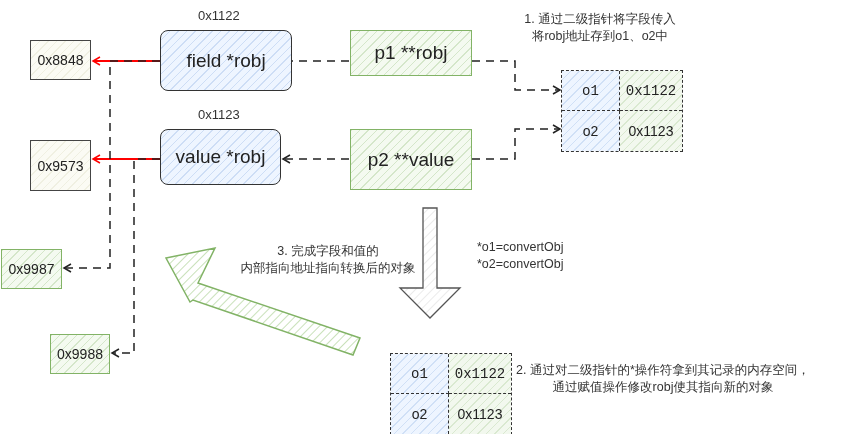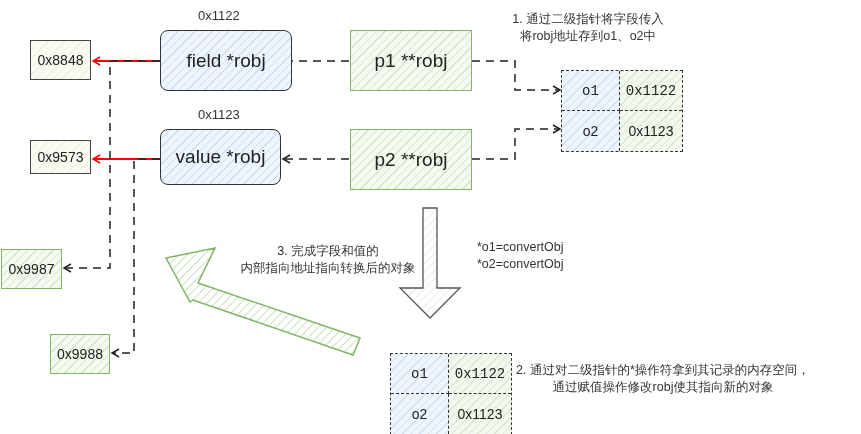--- a/index.html
+++ b/index.html
@@ -65,59 +65,59 @@
   <path d="M166,256 L216,248 L200,283 L360,337 L352,354 L190,299 L190,302 L190,302 L190,300 L191,300 L191,300 L190,300 L190,300 L190,300 Z" fill="none" stroke="none"></path>
   <polygon points="166,258 215,248 198,283 360,338 353,355 193,300 190,302" fill="url(#hatchGreen)" stroke="#82b366" stroke-width="1.5"></polygon>
 </svg>
 
 <div class="lbl" style="left:198px;top:8px;font-size:13px;">0x1122</div>
 <div class="lbl" style="left:198px;top:107px;font-size:13px;">0x1123</div>
 
 <div class="box box-addr" style="left:30px;top:40px;width:61px;height:40px;">
     <span>0x8848</span>
   </div>
-<div class="box box-addr" style="left:30px;top:140px;width:61px;height:34px;">
+<div class="box box-addr" style="left:30px;top:140px;width:61px;height:51px;">
     <span>0x9573</span>
   </div>
 <div class="box box-green" style="left:1px;top:249px;width:61px;height:40px;font-size:14px;">
     <span>0x9987</span>
   </div>
 <div class="box box-green" style="left:50px;top:334px;width:60px;height:40px;font-size:14px;">
     <span>0x9988</span>
   </div>
 
 <div class="box box-blue" style="left:160px;top:30px;width:132px;height:61px;">
     <span>field *robj</span>
   </div>
 <div class="box box-blue" style="left:160px;top:129px;width:121px;height:56px;">
     <span>value *robj</span>
   </div>
 
-<div class="box box-green big" style="left:350px;top:30px;width:122px;height:61px;">
+<div class="box box-green big" style="left:350px;top:30px;width:122px;height:46px;">
     <span>p1 **robj</span>
   </div>
 <div class="box box-green big" style="left:350px;top:129px;width:122px;height:61px;">
-    <span>p2 **robj</span>
+    <span>p2 **value</span>
   </div>
 
 <div class="table" style="left:561px;top:70px;">
   <div class="cell key c0 r0">o1</div>
   <div class="cell val r0">0x1122</div>
   <div class="cell key c0">o2</div>
   <div class="cell val">0x1123</div>
 </div>
 
 <div class="table" style="left:390px;top:353px;">
   <div class="cell key c0 r0">o1</div>
   <div class="cell val r0">0x1122</div>
   <div class="cell key c0">o2</div>
   <div class="cell val">0x1123</div>
 </div>
 
-<div class="lbl note" style="left:498px;top:11px;width:180px;">
+<div class="lbl note" style="left:510px;top:11px;width:180px;">
   <div>1. 通过二级指针将字段传入</div>
   <div>将robj地址存到o1、o2中</div>
 </div>
 
 <div class="lbl note" style="left:228px;top:243px;width:200px;">
   <div>3. 完成字段和值的</div>
   <div>内部指向地址指向转换后的对象</div>
 </div>
 
 <div class="lbl" style="left:477px;top:239px;font-size:12.5px;line-height:17px;">

